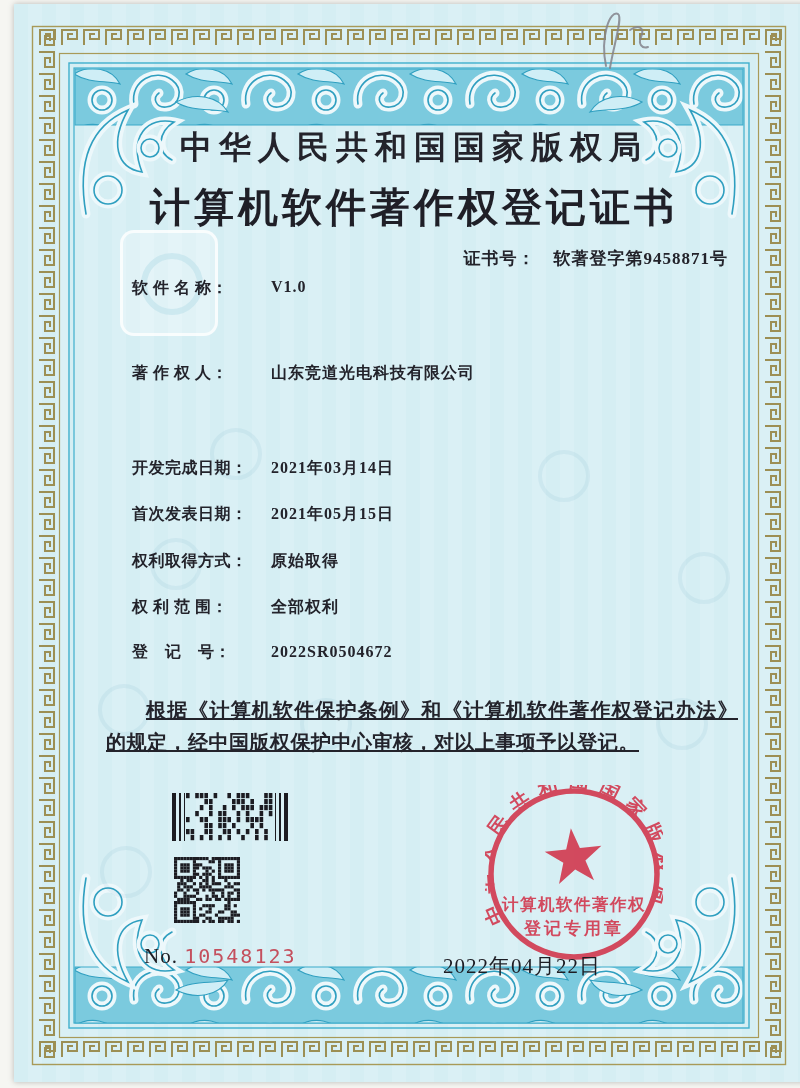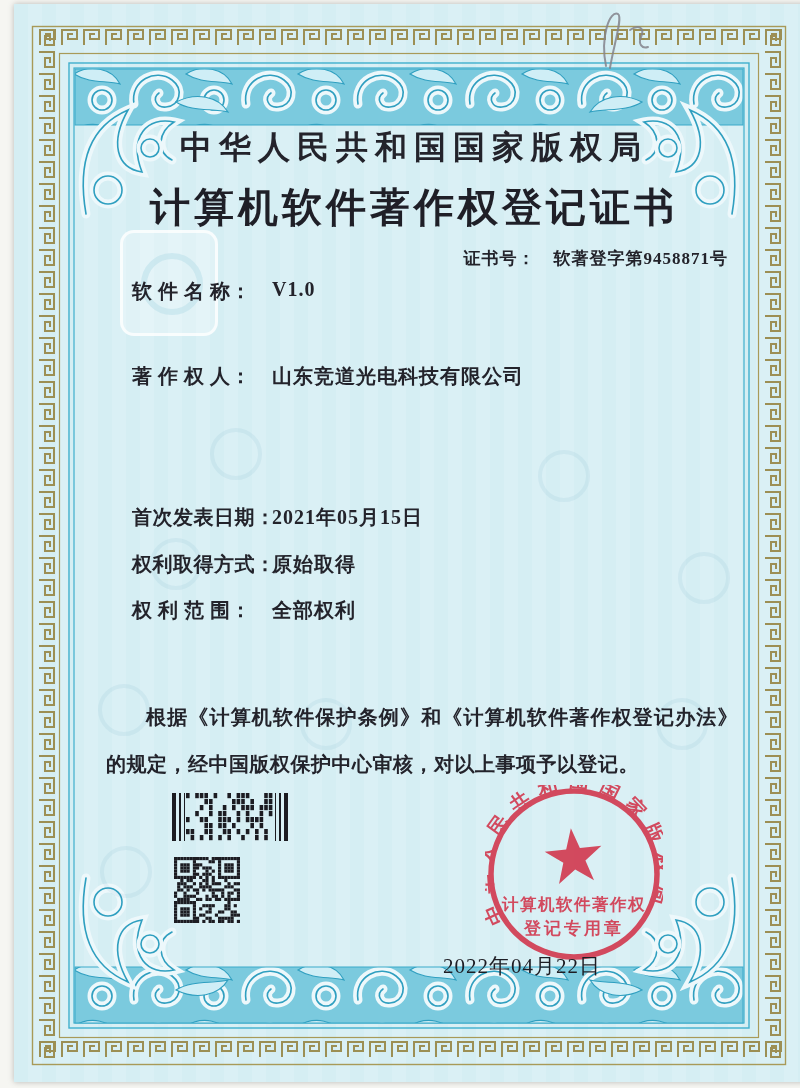--- a/index.html
+++ b/index.html
@@ -12,26 +12,26 @@
   
   .w{stroke:#edf8fb;stroke-width:9;fill:none;stroke-linecap:round;}
   .b{stroke:#2f9fc0;stroke-width:1.6;fill:none;stroke-linecap:round;}
   .leaf{fill:#cfeef6;stroke:#2f9fc0;stroke-width:1.2;}
   .title{left:0;width:100%;text-align:center;top:122px;font-size:32px;font-weight:700;
     letter-spacing:7px;color:#23232b;}
   .subtitle{left:0;width:100%;text-align:center;top:176px;font-size:40px;font-weight:700;
     letter-spacing:4px;color:#1f1f27;}
   .certno{right:86px;top:243px;font-size:17px;font-weight:700;color:#23232b;letter-spacing:1px;margin-left:16px;}
   .certno .gap{display:inline-block;width:18px;}
-  .row{left:118px;font-size:20px;font-weight:700;color:#23232b;white-space:nowrap;}
+  .row{left:118px;font-size:16px;font-weight:700;color:#23232b;white-space:nowrap;}
   .row .lbl{display:inline-block;width:135px;letter-spacing:.5px;}
   .row .val{letter-spacing:1px;}
   .val2{letter-spacing:1px;}
   .statement{left:92px;top:690px;width:632px;font-size:20px;font-weight:600;color:#23232b;
-    line-height:47px;text-align:justify;text-indent:2em;letter-spacing:.5px;}
+    line-height:32px;text-align:justify;text-indent:2em;letter-spacing:.5px;text-decoration:underline;}
   .serial{left:130px;top:940px;font-size:21px;color:#1d1d24;letter-spacing:1px;}
   .serial .num{color:#c4505e;font-family:"DejaVu Sans Mono","Liberation Mono",monospace;
     font-size:20px;letter-spacing:2px;font-weight:400;}
   .issue-date{left:408px;top:948px;width:200px;text-align:center;font-size:21px;font-weight:400;
     color:#1d1d24;letter-spacing:1px;}
   .wm-square{left:106px;top:226px;width:92px;height:100px;border:3px solid rgba(255,255,255,.75);
     border-radius:14px;background:rgba(255,255,255,.28);}
   .wm-square:after{content:"";position:absolute;left:18px;top:20px;width:50px;height:50px;
     border:6px solid rgba(190,225,235,.6);border-radius:50%;}
   .wm-ring{border:4px solid rgba(47,134,168,.07);border-radius:50%;}
@@ -125,31 +125,39 @@
   <div class="abs row" style="top:274px">
     <span class="lbl">软 件 名 称：</span>
     <span class="val" style="display:inline-block;vertical-align:top">
       <div class="val2">V1.0</div>
     </span>
   </div>
   <div class="abs row" style="top:359px">
     <span class="lbl">著 作 权 人：</span>
     <span class="val">山东竞道光电科技有限公司</span>
   </div>
+  <div class="abs row" style="top:454px">
+    <span class="lbl">开发完成日期：</span>
+    <span class="val">2021年03月14日</span>
+  </div>
   <div class="abs row" style="top:500px">
     <span class="lbl">首次发表日期：</span>
     <span class="val">2021年05月15日</span>
   </div>
   <div class="abs row" style="top:593px">
     <span class="lbl">权 利 范 围：</span>
     <span class="val">全部权利</span>
   </div>
   <div class="abs row" style="top:547px">
     <span class="lbl">权利取得方式：</span>
     <span class="val">原始取得</span>
+  </div>
+  <div class="abs row" style="top:638px">
+    <span class="lbl">登　记　号：</span>
+    <span class="val">2022SR0504672</span>
   </div>
 
   <div class="abs statement">根据《计算机软件保护条例》和《计算机软件著作权登记办法》的规定，经中国版权保护中心审核，对以上事项予以登记。</div>
 
   <svg id="barcode" class="abs" width="118" height="48" viewBox="0 0 118 48" style="left:158px;top:789px">
       <rect x="0" y="0" width="4" height="48" fill="#1c1c22"></rect>
       <rect x="7" y="0" width="2" height="48" fill="#1c1c22"></rect>
       <rect x="12" y="0" width="1" height="48" fill="#1c1c22"></rect>
       <rect x="14" y="0" width="3.6" height="5.2" fill="#1c1c22"></rect>
       <rect x="14" y="24" width="3.6" height="5.2" fill="#1c1c22"></rect>
@@ -465,20 +473,24 @@
       <rect x="9" y="20" width="1" height="1" fill="#1c1c22"></rect>
       <rect x="11" y="20" width="1" height="1" fill="#1c1c22"></rect>
       <rect x="12" y="20" width="1" height="1" fill="#1c1c22"></rect>
       <rect x="14" y="20" width="1" height="1" fill="#1c1c22"></rect>
       <rect x="15" y="20" width="1" height="1" fill="#1c1c22"></rect>
       <rect x="17" y="20" width="1" height="1" fill="#1c1c22"></rect>
       <rect x="18" y="20" width="1" height="1" fill="#1c1c22"></rect>
       <rect x="20" y="20" width="1" height="1" fill="#1c1c22"></rect>
     </svg>
 
+  <div class="abs serial">
+    <span>No.</span>
+    <span class="num">10548123</span>
+  </div>
 
   <svg class="abs" width="178" height="178" viewBox="-89 -89 178 178" style="left:471px;top:781px;opacity:.92">
     <g stroke="#d23c52" fill="#d23c52">
       <circle cx="0" cy="0" r="83" fill="none" stroke-width="5.5"></circle>
       <g transform="translate(0,-16) rotate(-6)">
         <path stroke="none" d="M0,-30 L6.9,-9.3 28.5,-9.3 11.1,3.6 17.6,24.3 0,11.5 -17.6,24.3 -11.1,3.6 -28.5,-9.3 -6.9,-9.3 Z"></path>
       </g>
       <defs>
         <path id="sealArc" d="M -57,60 A 83,83 0 1 1 57,60" fill="none"></path>
       </defs>

